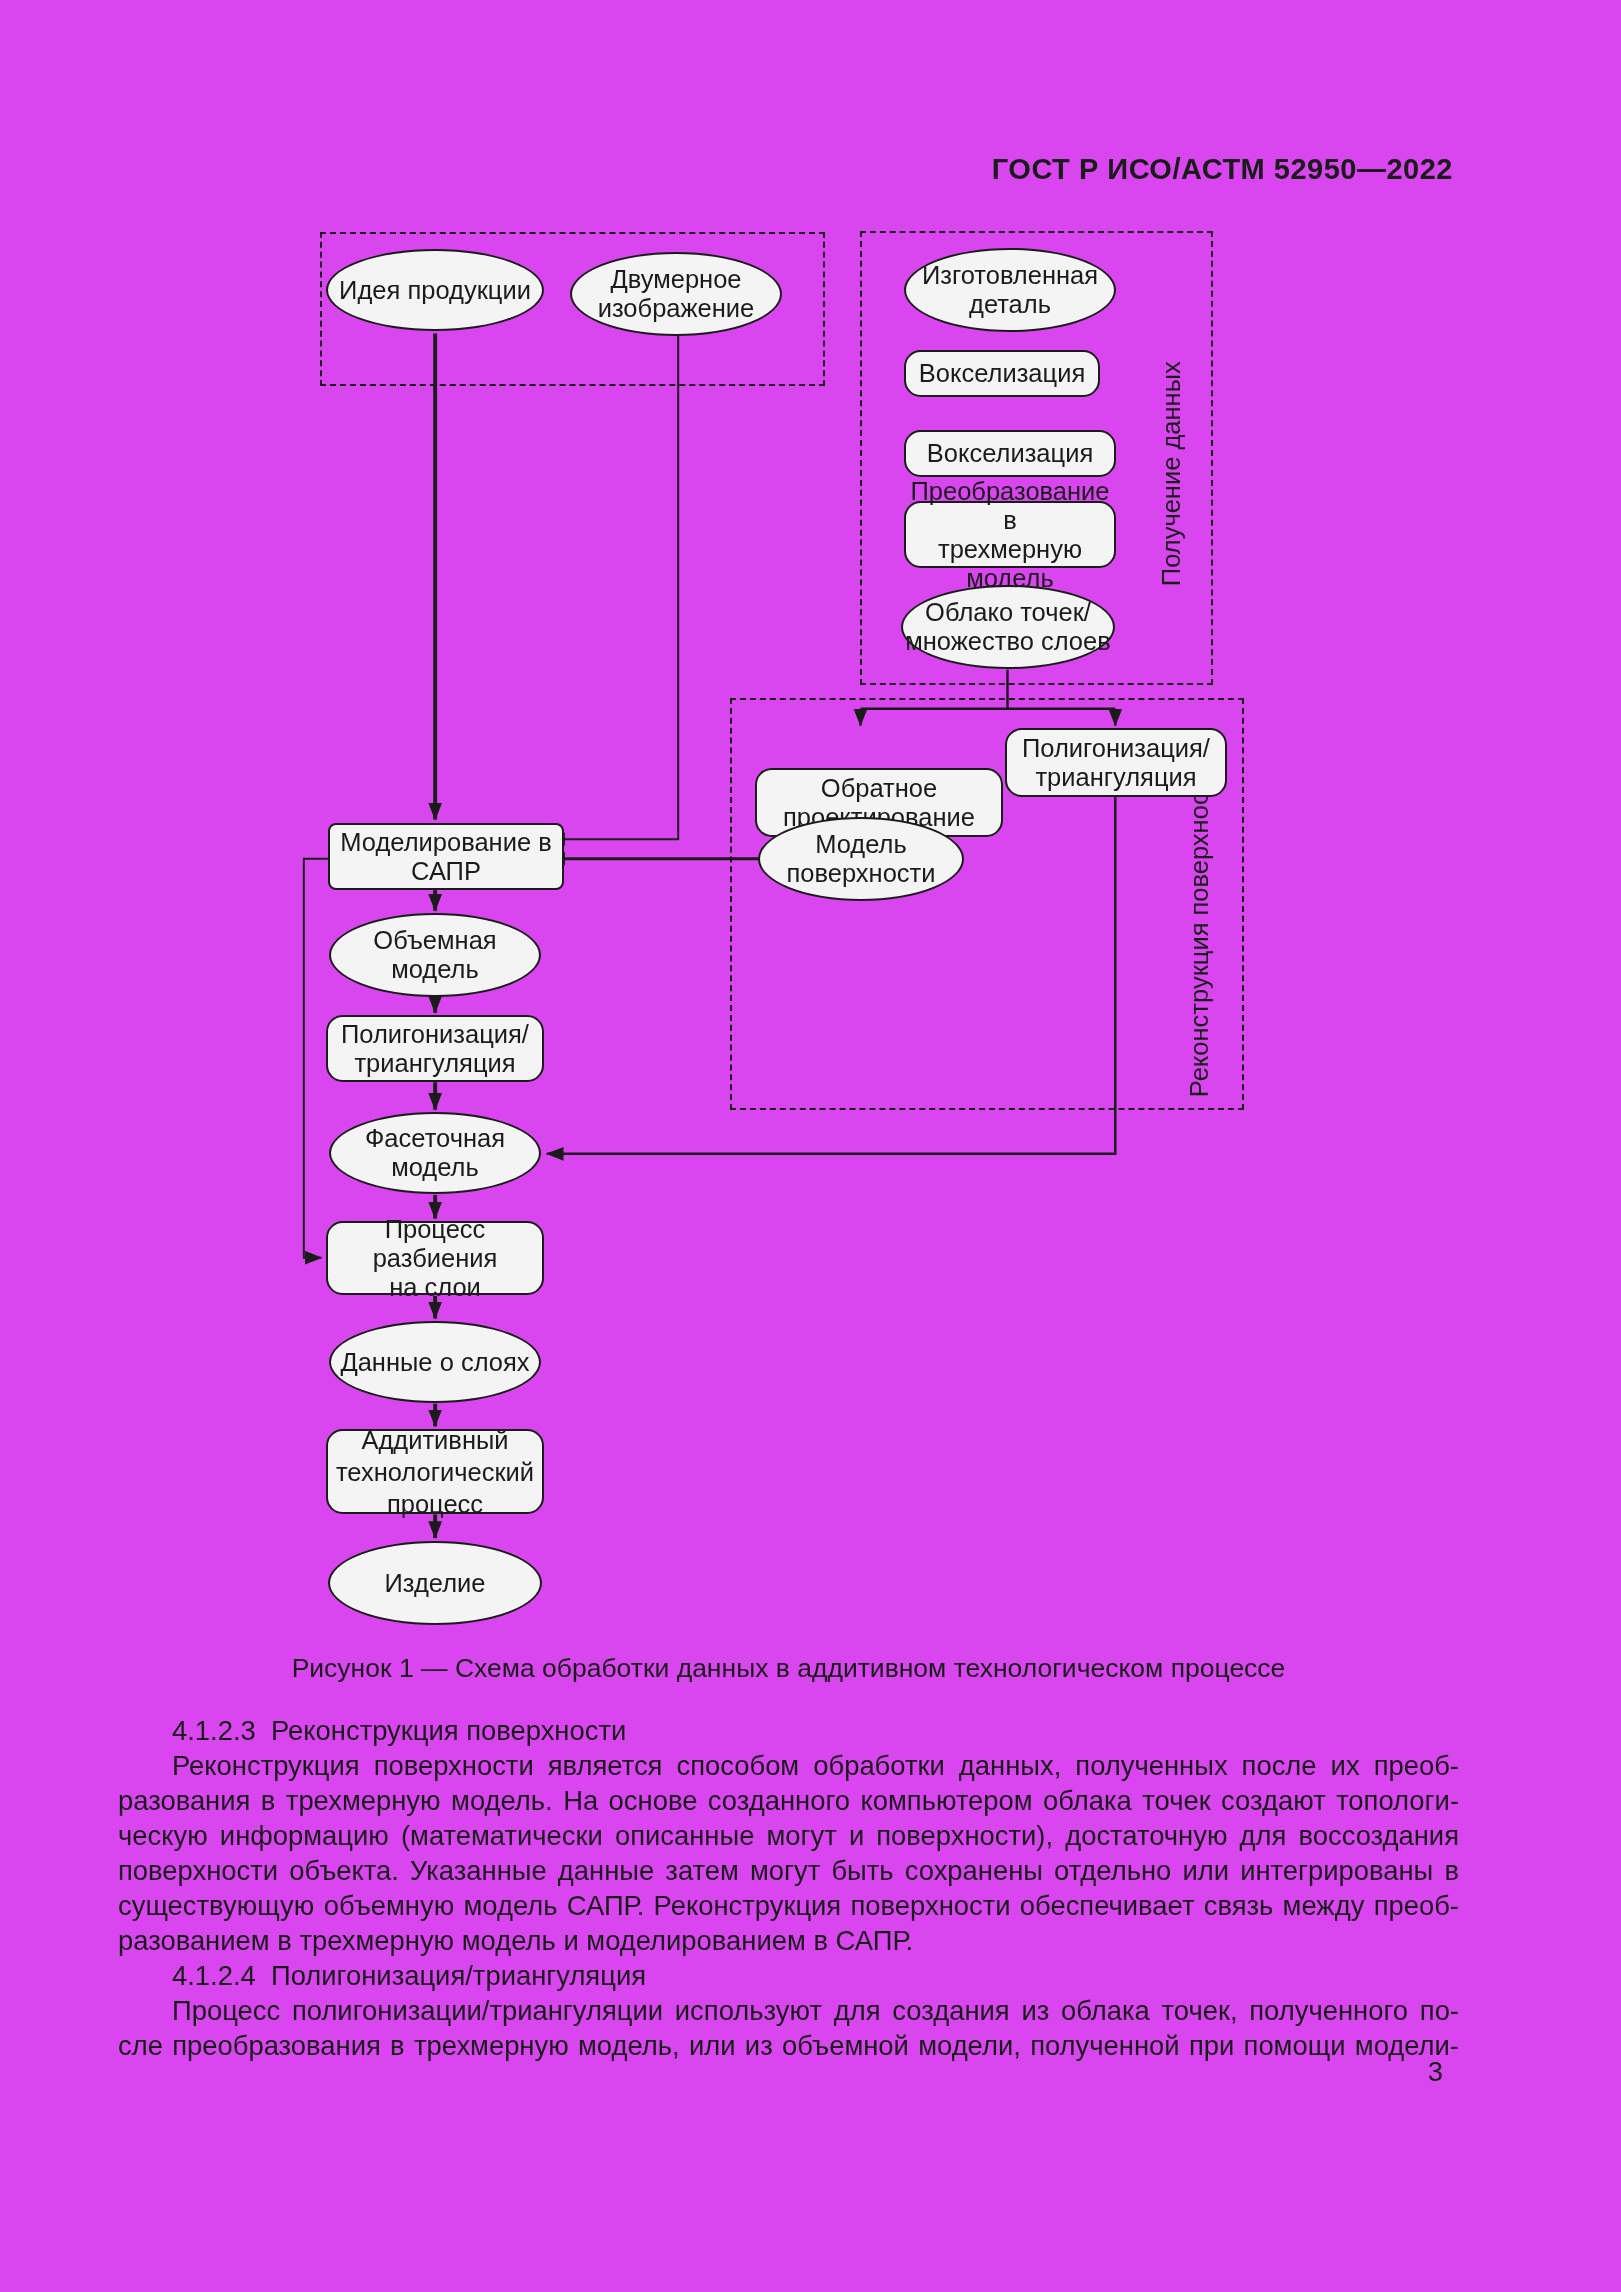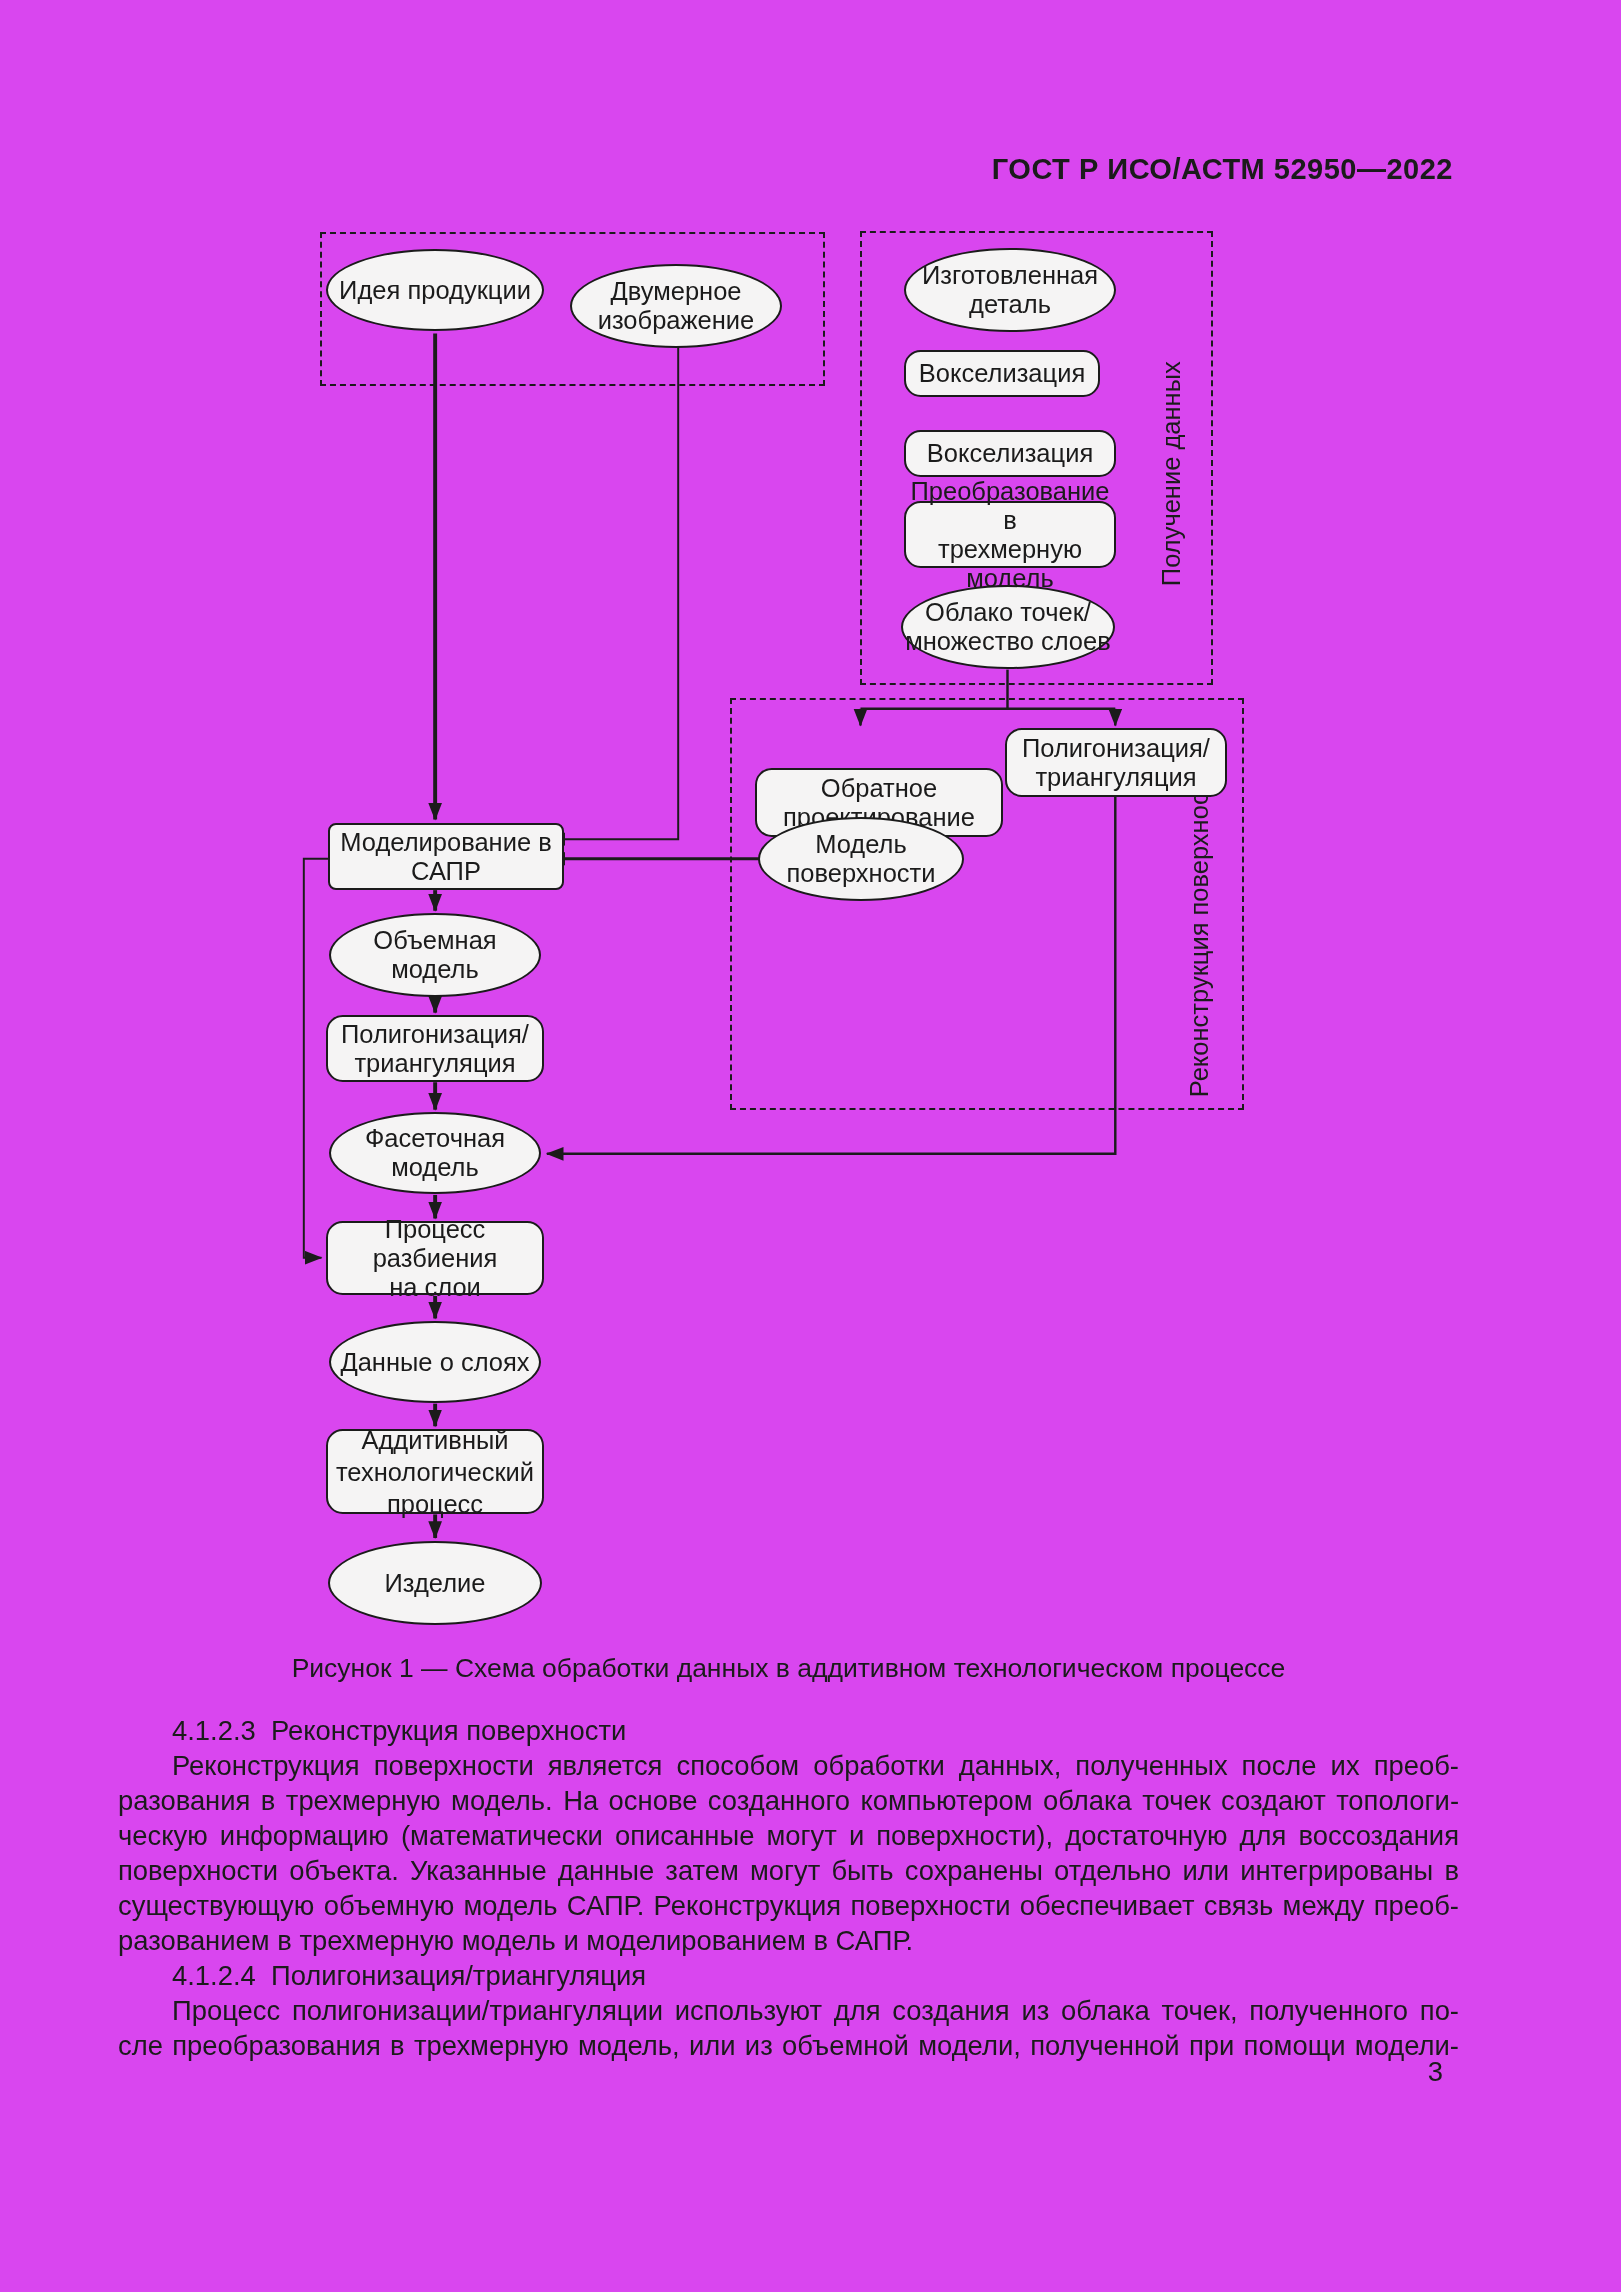--- a/index.html
+++ b/index.html
@@ -77,21 +77,21 @@
         <path d="M1138,723 L1138,740" stroke-width="2.5" marker-end="url(#ah)"></path>
         <path d="M878,813 L878,831" stroke-width="3.5" marker-end="url(#ah)"></path>
         <path d="M1138,813 L1138,1177 L558,1177" stroke-width="2.5" marker-end="url(#ah)"></path>
       </g>
     </svg>
 
     <div class="vlabel" style="left:1054px; top:460px; width:235px;">Получение данных</div>
     <div class="vlabel" style="left:1038px; top:922px; width:323px;">Реконструкция поверхности</div>
 
     <div class="node ellipse" style="left:326px; top:249px; width:218px; height:82px;">Идея продукции</div>
-    <div class="node ellipse" style="left:570px; top:264px; width:212px; height:84px;">Двумерное
+    <div class="node ellipse" style="left:570px; top:252px; width:212px; height:84px;">Двумерное
 изображение</div>
     <div class="node ellipse" style="left:904px; top:248px; width:212px; height:84px;">Изготовленная
 деталь</div>
     <div class="node rect" style="left:904px; top:350px; width:196px; height:47px;">Вокселизация</div>
     <div class="node rect" style="left:904px; top:430px; width:212px; height:47px;">Вокселизация</div>
     <div class="node rect" style="left:904px; top:501px; width:212px; height:67px;">Преобразование в
 трехмерную модель</div>
     <div class="node ellipse" style="left:901px; top:585px; width:214px; height:84px;">Облако точек/
 множество слоев</div>
     <div class="node rect" style="left:755px; top:728px; width:248px; height:69px;margin-top:40px;">Обратное

